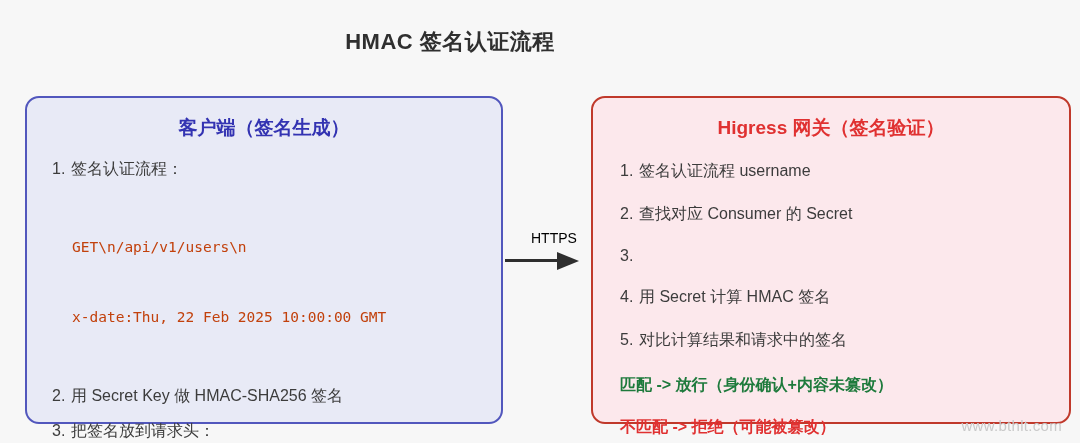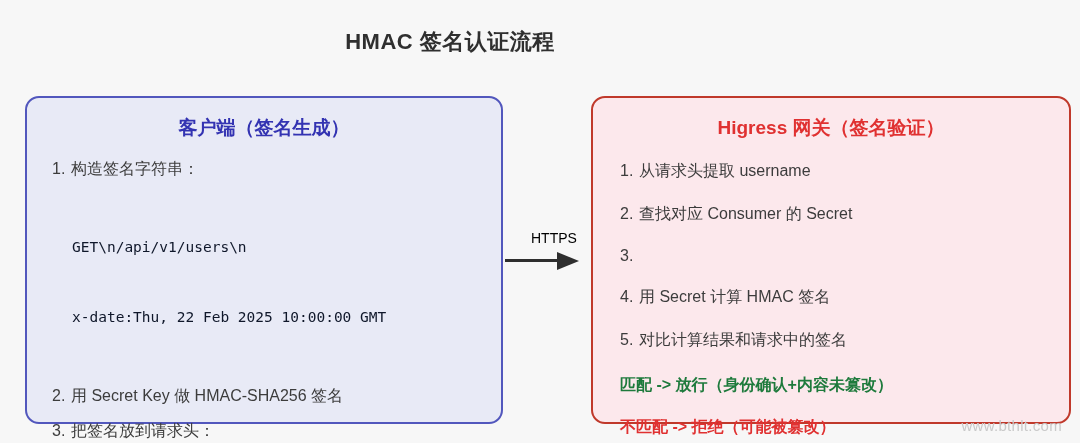--- a/index.html
+++ b/index.html
@@ -90,21 +90,21 @@
     min-width: 19px;
     font-size: 16px;
     color: #3c3c3c;
   }
   .step-text { font-size: 16px; }
 
   
   .code-block {
     font-family: "DejaVu Sans Mono", "Liberation Mono", monospace;
     font-size: 14.5px;
-    color: #0f172a;
+    color: #c2410c;
     line-height: 1.62;
     padding-left: 20px;
     margin: 4px 0 9px 0;
     white-space: pre;
   }
   .code-line { white-space: pre; }
 
   
   .verdicts {
     padding-left: 27px;
@@ -172,21 +172,21 @@
 
   <div class="diagram-title">HMAC 签名认证流程</div>
 
   <div class="panel panel-client">
     <div class="panel-heading">客户端（签名生成）</div>
 
     <ul class="steps">
 
       <li class="step">
         <span class="step-num">1.</span>
-        <span class="step-text">构造签名字符串：</span>
+        <span class="step-text">签名认证流程：</span>
       </li>
 
       <li class="code-block">
         <div class="code-line">GET\n/api/v1/users\n</div>
         <div class="code-line">x-date:Thu, 22 Feb 2025 10:00:00 GMT</div>
       </li>
 
       <li class="step">
         <span class="step-num">2.</span>
         <span class="step-text">用 Secret Key 做 HMAC-SHA256 签名</span>
@@ -205,21 +205,21 @@
     <div class="arrow-line"></div>
     <div class="arrow-head"></div>
   </div>
 
   <div class="panel panel-gateway">
     <div class="panel-heading">Higress 网关（签名验证）</div>
 
     <ul class="steps">
       <li class="step">
         <span class="step-num">1.</span>
-        <span class="step-text">从请求头提取 username</span>
+        <span class="step-text">签名认证流程 username</span>
       </li>
       <li class="step">
         <span class="step-num">2.</span>
         <span class="step-text">查找对应 Consumer 的 Secret</span>
       </li>
       <li class="step">
         <span class="step-num">3.</span>
       </li>
       <li class="step">
         <span class="step-num">4.</span>

